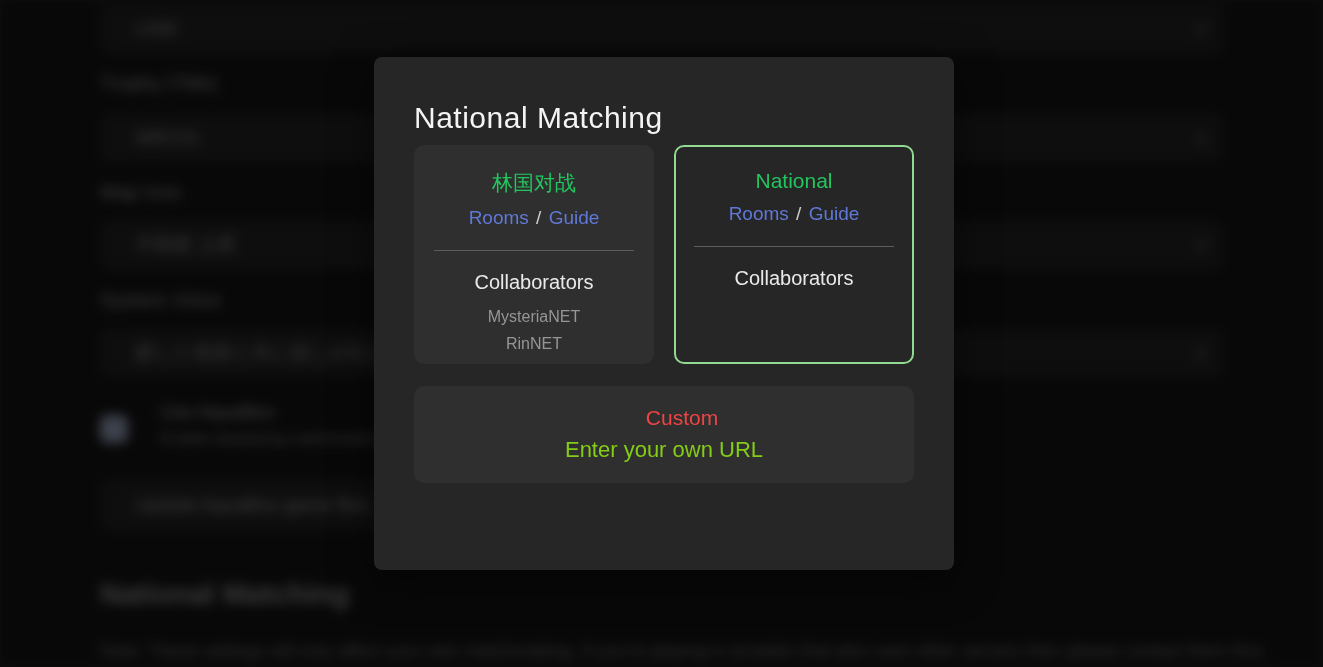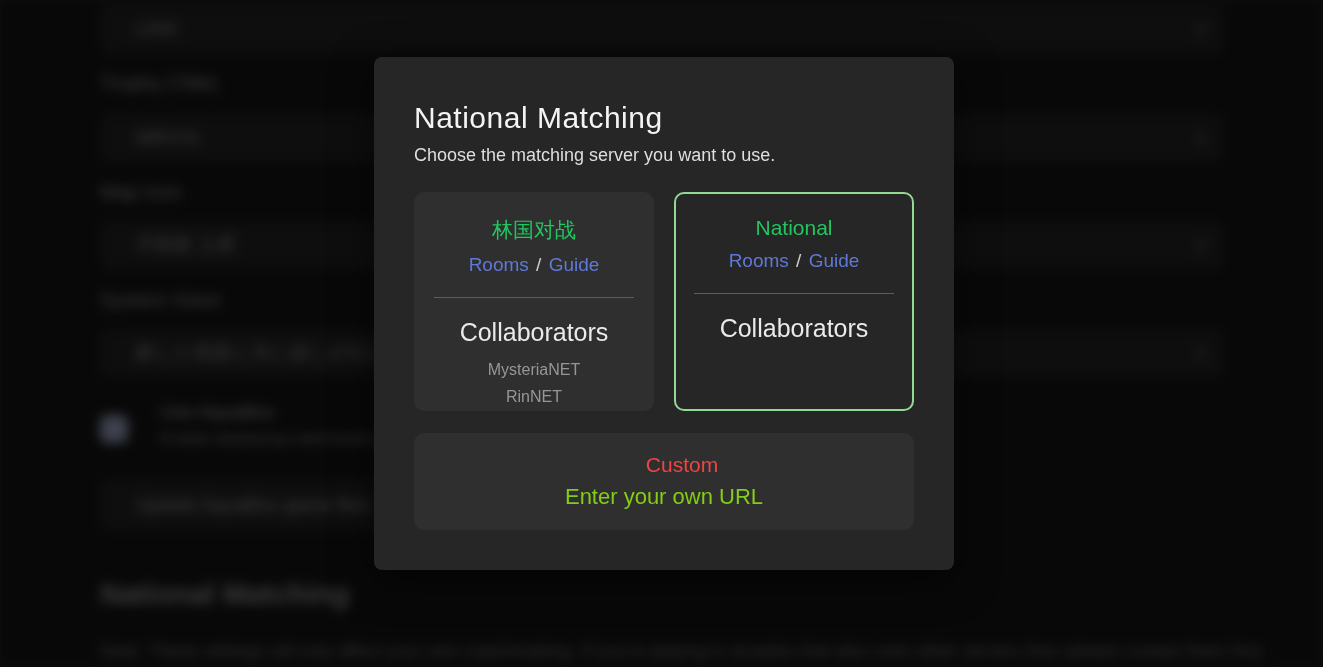--- a/index.html
+++ b/index.html
@@ -86,21 +86,21 @@
     padding-top: 22px;
   }
   .server-name { font-size: 21px; color: #22c55e; margin-bottom: 10px; }
   .server-links { font-size: 19px; }
   .server-links a { color: var(--link-blue, #6078d8); text-decoration: none; cursor: pointer; margin-top: 20px; }
   .server-links .sep { color: #cfcfcf; padding: 0 2px; }
   .card-divider {
     width: 200px; height: 0; border-top: 1px solid #5c5c5c;
     margin: 21px auto 20px auto;
   }
-  .collab-label { font-size: 25px; color: #eaeaea; margin-bottom: 9px; }
+  .collab-label { font-size: 20px; color: #eaeaea; margin-bottom: 9px; }
   .collab-name  { font-size: 16px; color: #969696; line-height: 1.7; }
   .custom-card {
     margin-top: 22px; height: 97px;
     background: #2f2f2f; border-radius: 10px;
     display: flex; flex-direction: column;
     align-items: center; justify-content: center; gap: 7px;
     cursor: pointer;
   }
   .custom-title { font-size: 21px; color: #ef4444; margin-left: 36px; }
   .custom-sub   { font-size: 22px; color: #84cc16; }
@@ -142,21 +142,20 @@
   </div>
 
   <div class="bg-heading">National Matching</div>
   <div class="bg-note">Note: These settings will only affect your own matchmaking. If you're playing in arcades that also uses other servers then please contact them first.</div>
 </div>
 
 <div class="overlay"></div>
 
 <div class="modal">
   <div class="modal-title">National Matching</div>
-  <div class="modal-subtitle">Choose the matching server you want to use.</div>
 
   <div class="cards-row">
 
     <div class="server-card">
       <div class="server-name">林国对战</div>
       <div class="server-links">
         <a>Rooms</a><span class="sep"> / </span><a>Guide</a>
       </div>
       <div class="card-divider"></div>
       <div class="collab-label">Collaborators</div>

